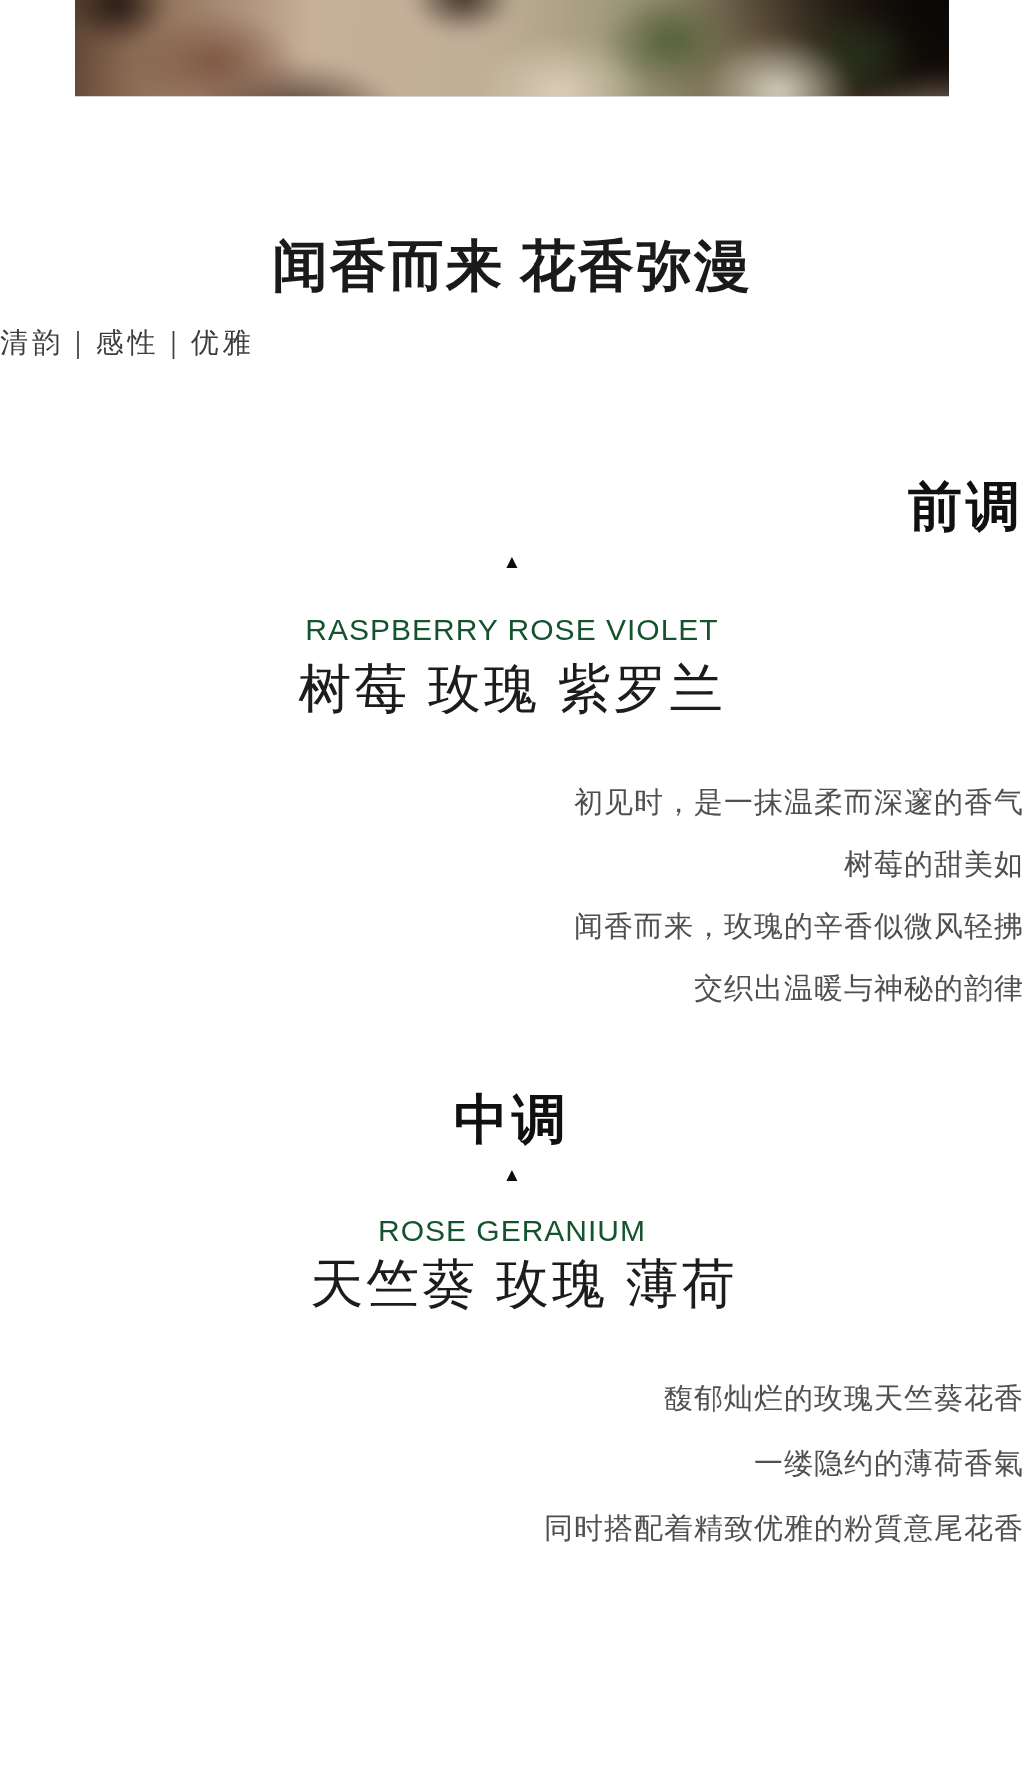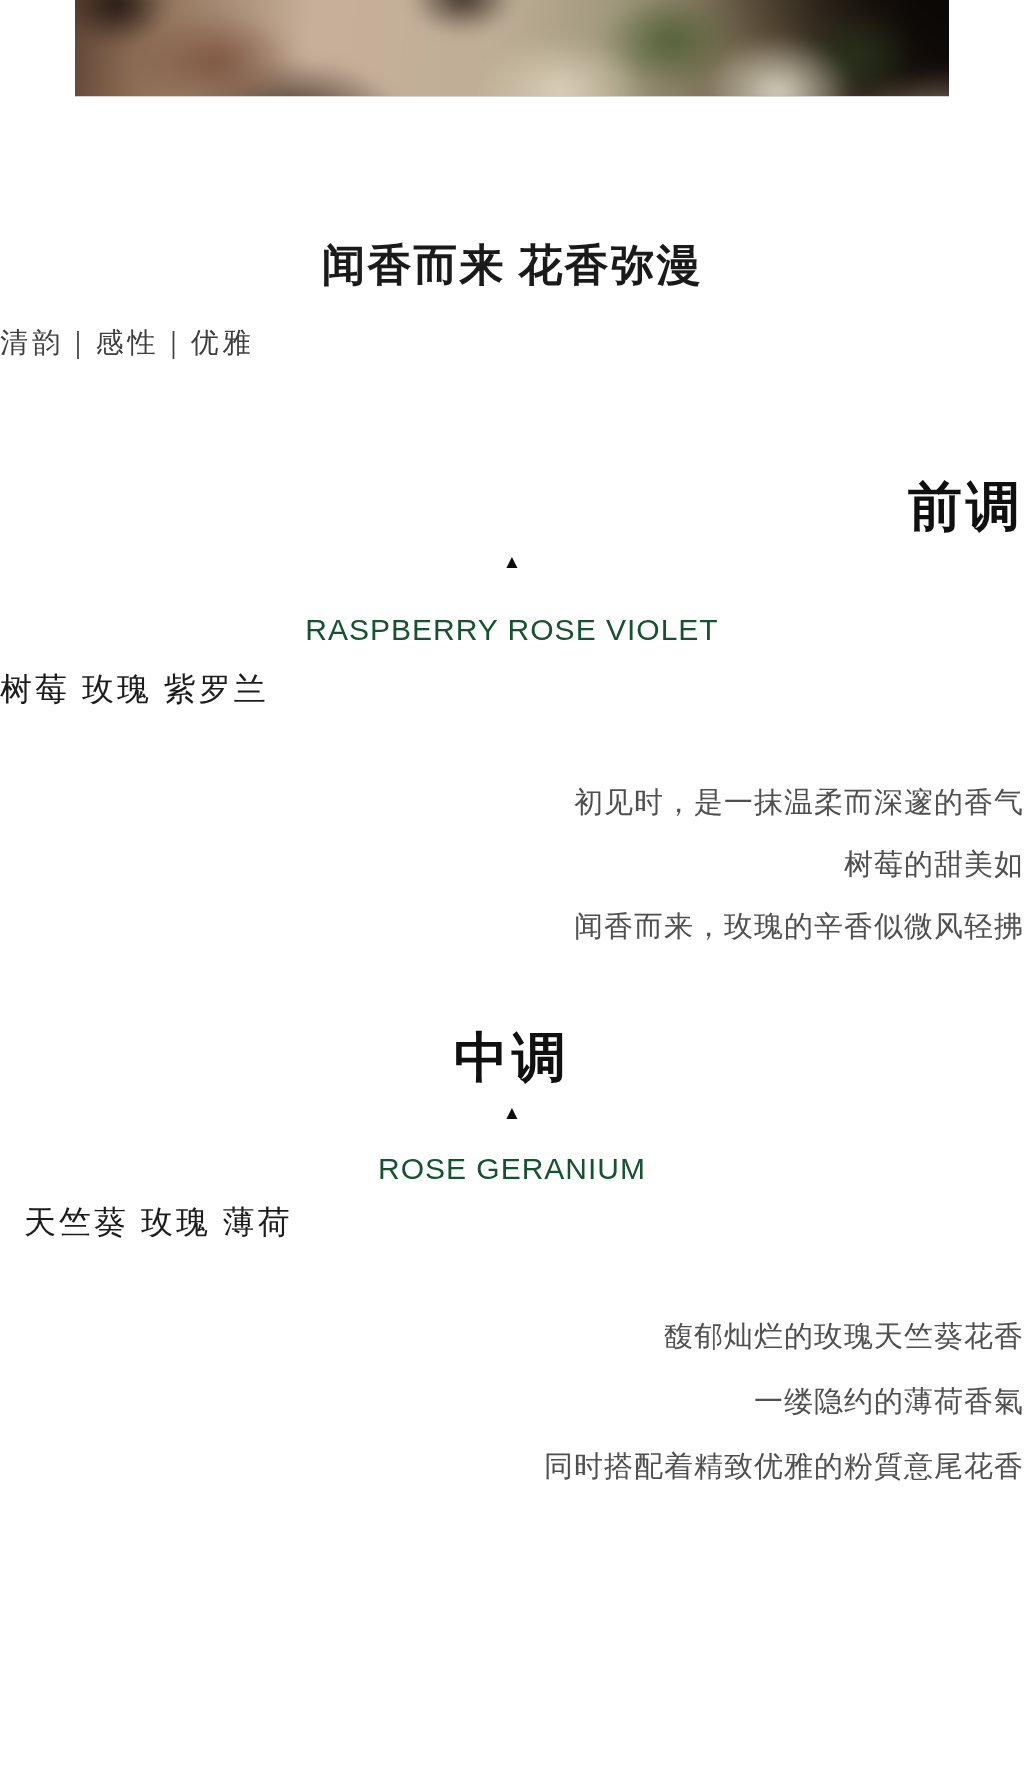--- a/index.html
+++ b/index.html
@@ -44,21 +44,21 @@
       radial-gradient(140px 80px at 94% 105%, rgba(203,171,145,.95), rgba(203,171,145,0) 72%),
       linear-gradient(95deg, #3a241c 0%, #8a6a52 12%, #c8b09a 30%, #bfae96 48%, #9a9478 62%, #6a5a42 76%, #16100a 90%, #0c0806 100%);
   }
 
   
   .title {
     margin-top: 138px;
     text-align: center;
     font-family: "Liberation Serif", "DejaVu Serif", serif;
     font-weight: 700;
-    font-size: 44px;
+    font-size: 56px;
     line-height: 62px;
     letter-spacing: 2px;
     color: #1a1a1a;
   }
   .subtitle {
     margin-top: 30px;
     text-align: left;
     font-size: 28px;
     line-height: 32px;
     letter-spacing: 4px;
@@ -91,21 +91,22 @@
     font-size: 30px;
     line-height: 34px;
     letter-spacing: 1px;
     font-weight: 400;
     color: #14532d;
   }
   .sec1 .notes-en { margin-top: 40px; }
   .sec2 .notes-en { margin-top: 28px; }
 
   .notes-cn {
-    font-size: 32px;
+    text-align: center;
+    font-size: 53px;
     line-height: 48px;
     letter-spacing: 3px;
     font-weight: 500;
     color: #1c1c1c;
   }
   .sec1 .notes-cn { margin-top: 18px; }
   .sec2 .notes-cn { margin-top: 12px; padding-left: 24px; }
 
   .para {
     margin-top: 58px;
@@ -132,20 +133,21 @@
 
   <section class="sec1">
     <h2 class="section-heading">前调</h2>
     <div class="marker">▲</div>
     <div class="notes-en">RASPBERRY ROSE VIOLET</div>
     <div class="notes-cn">树莓 玫瑰 紫罗兰</div>
     <div class="para">
       <div>初见时，是一抹温柔而深邃的香气</div>
       <div>树莓的甜美如</div>
       <div>闻香而来，玫瑰的辛香似微风轻拂</div>
+      <div>交织出温暖与神秘的韵律</div>
     </div>
   </section>
 
   <section class="sec2">
     <h2 class="section-heading">中调</h2>
     <div class="marker">▲</div>
     <div class="notes-en">ROSE GERANIUM</div>
     <div class="notes-cn">天竺葵 玫瑰 薄荷</div>
     <div class="para">
       <div>馥郁灿烂的玫瑰天竺葵花香</div>

